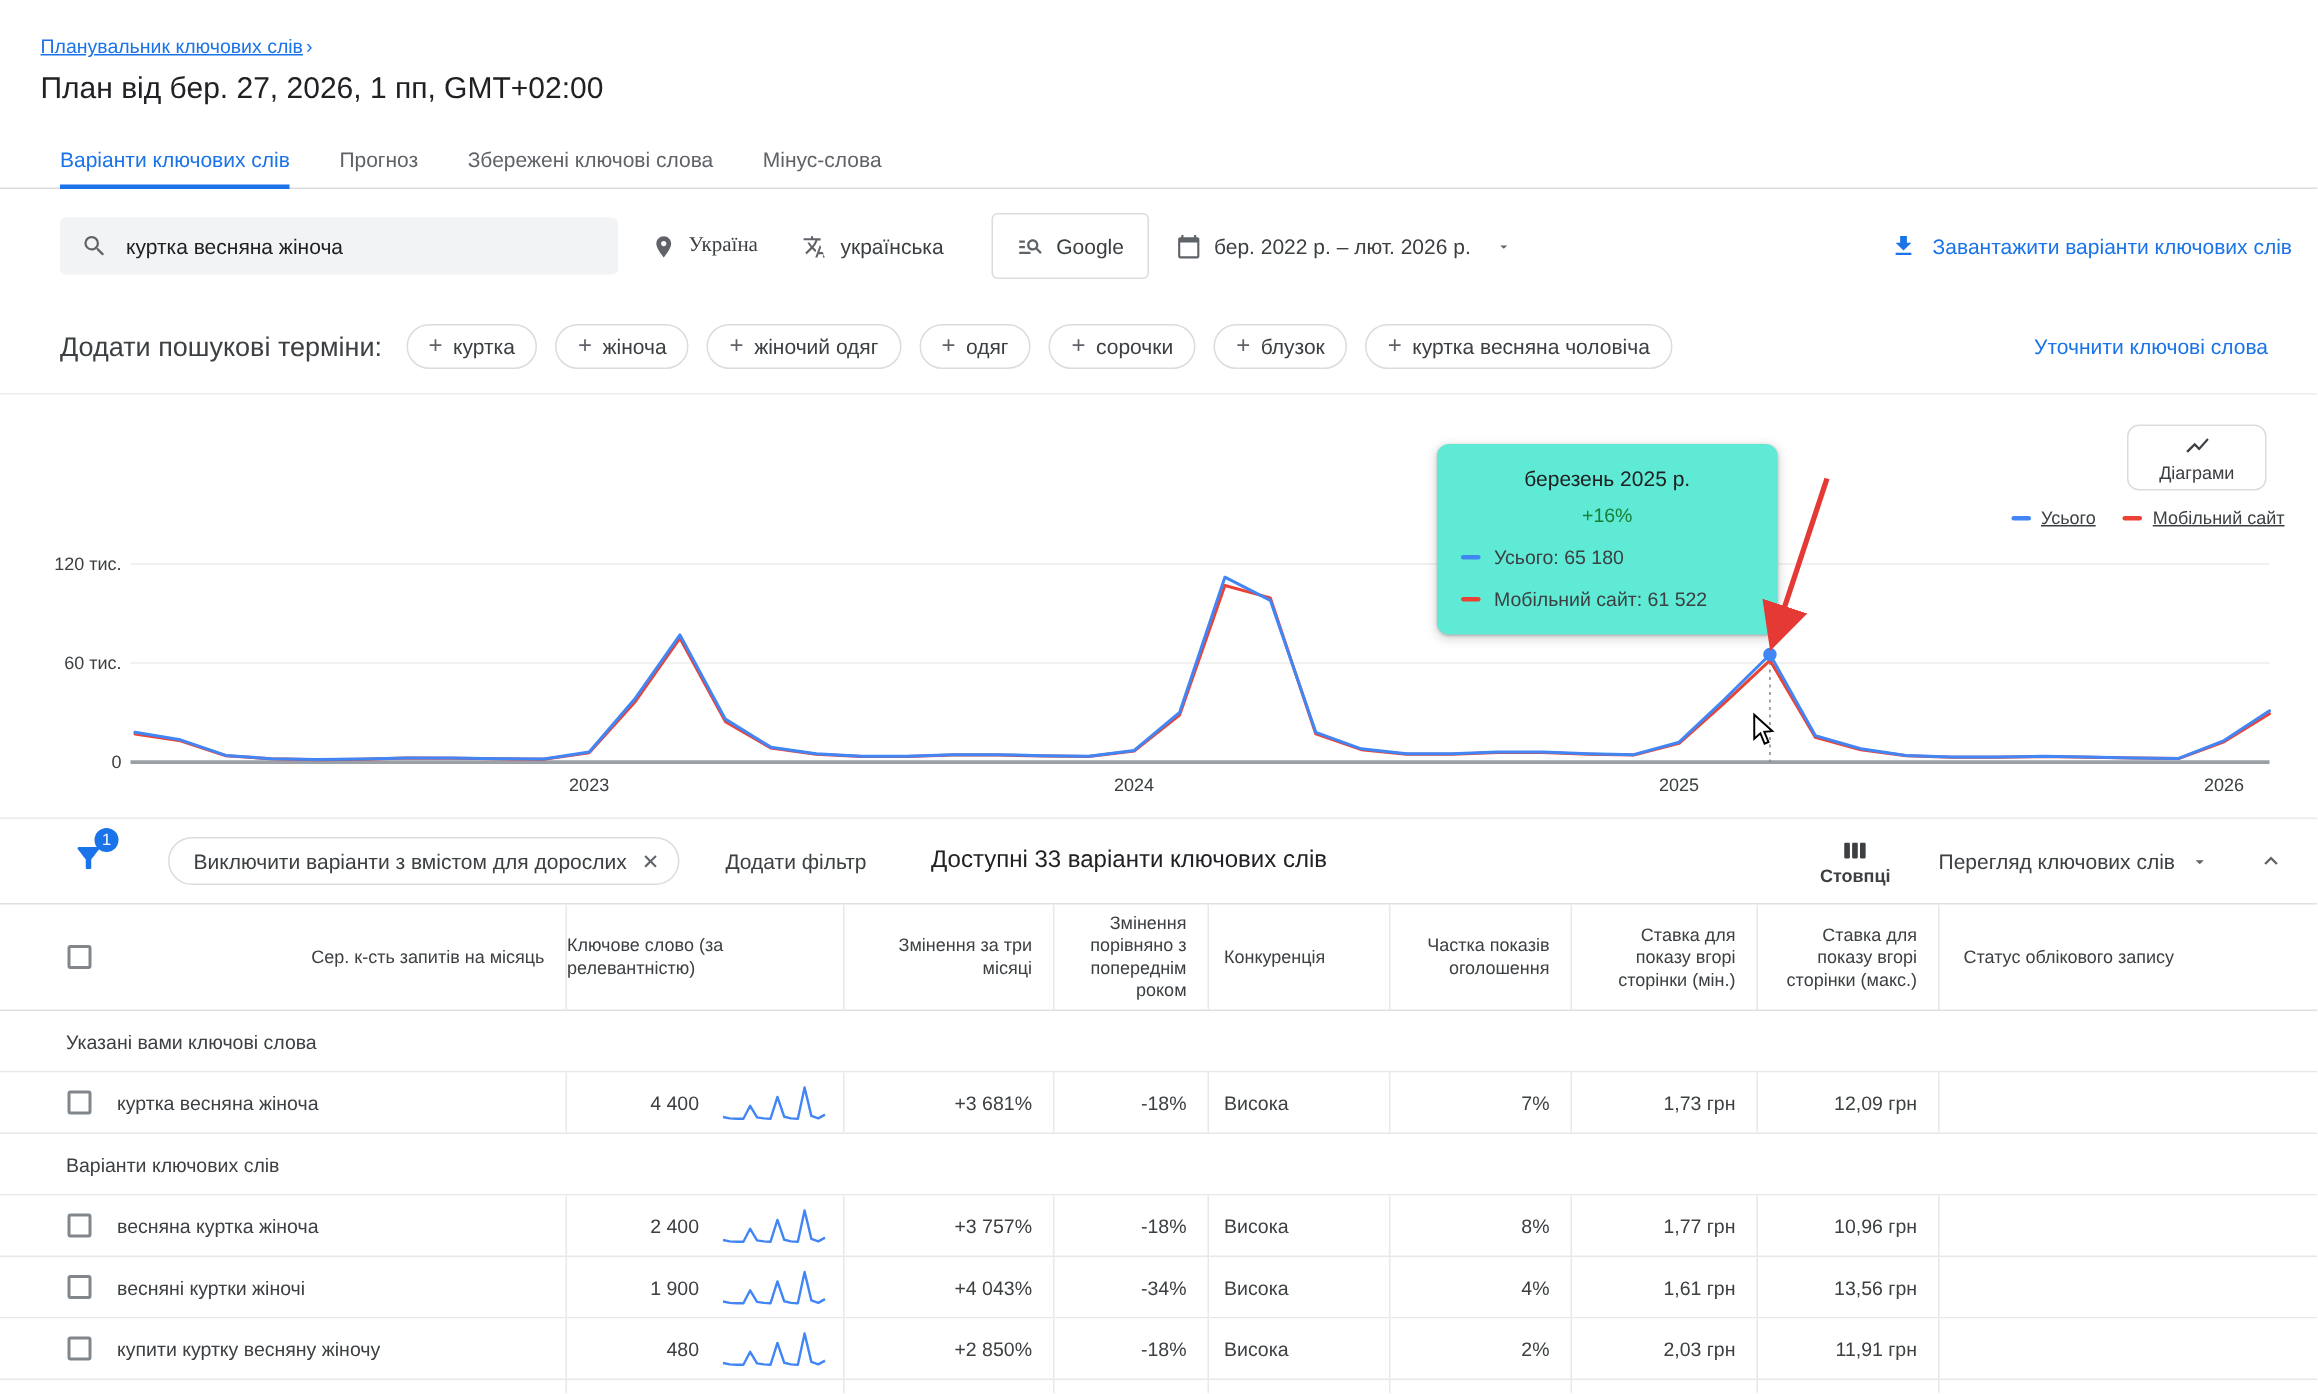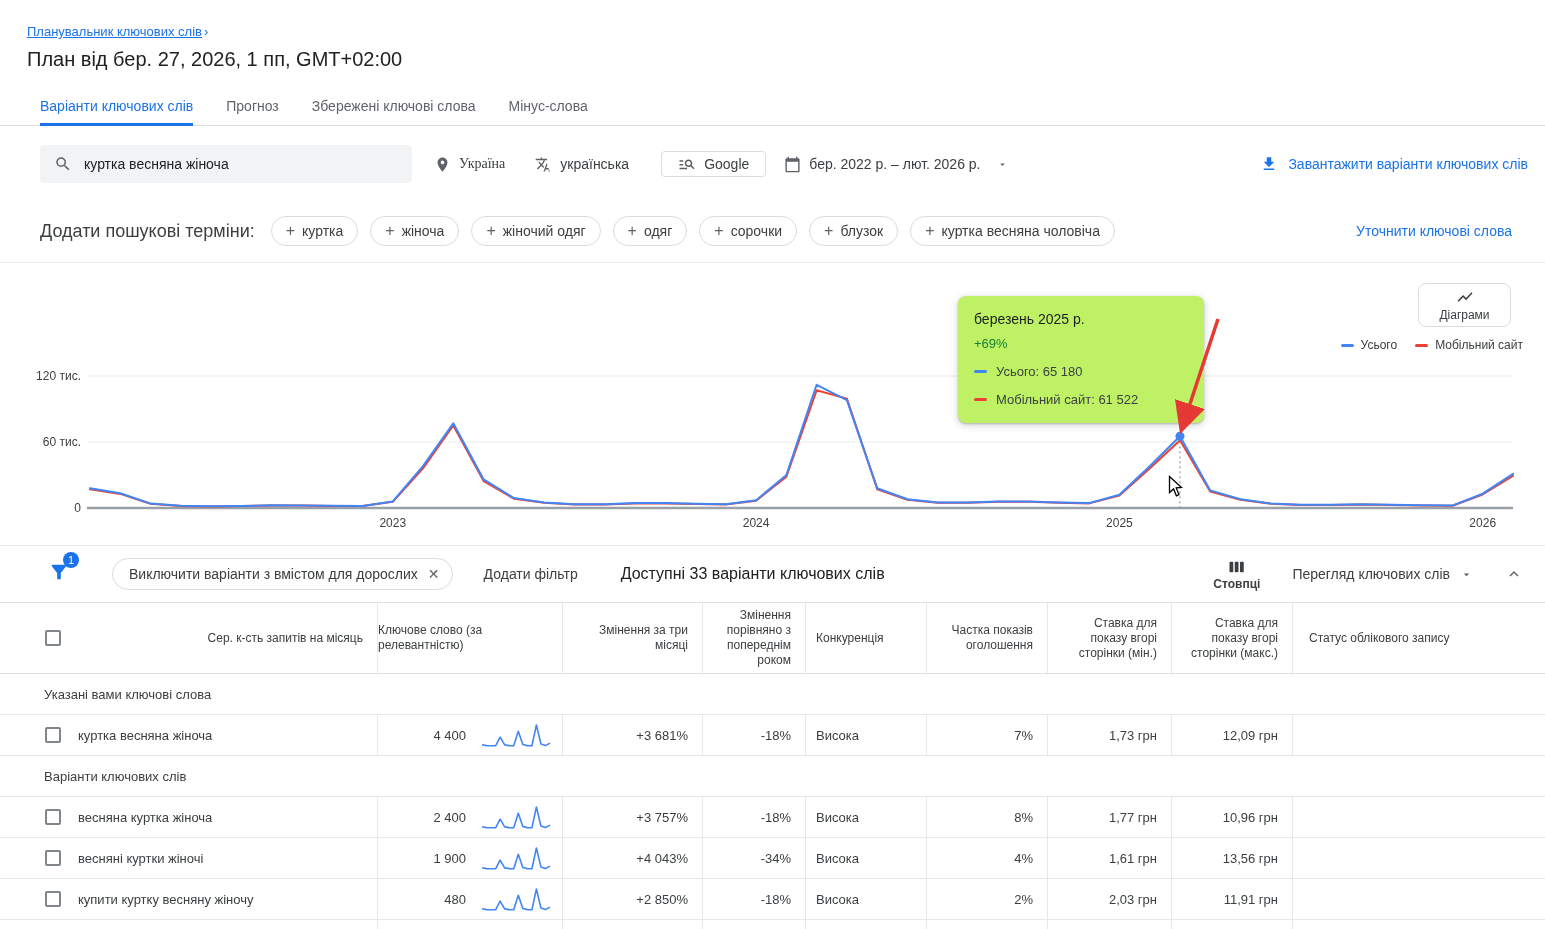--- a/index.html
+++ b/index.html
@@ -17,45 +17,45 @@
   .tabs { position: absolute; top: 86px; left: 0; right: 0; height: 40px; border-bottom: 1px solid #dadce0; display: flex; padding-left: 40px; }
   .tab { display: flex; align-items: center; height: 40px; margin-right: 33px; font-size: 14px; font-weight: 500; color: #5f6368; cursor: pointer; border-bottom: 3px solid transparent; padding-top: 3px; }
   .tab.active { color: #1a73e8; border-bottom-color: #1a73e8; }
 
   
   .toolbar { position: absolute; top: 141px; left: 40px; right: 17px; height: 46px; display: flex; align-items: center; }
   .search-box { width: 372px; height: 38px; background: #f1f3f4; border-radius: 4px; display: flex; align-items: center; padding: 0 14px; gap: 12px; font-size: 14px; color: #202124; cursor: text; }
   .tool-item { display: flex; align-items: center; gap: 8px; font-size: 14px; color: #3c4043; cursor: pointer; }
   .loc { margin-left: 22px; font-family: Liberation Serif, serif; }
   .lang { margin-left: 30px; }
-  .network { margin-left: 32px; height: 26px; border: 1px solid #dadce0; border-radius: 4px; padding: 0 16px; background: #fff; }
+  .network { margin-left: 32px; height: 44px; border: 1px solid #dadce0; border-radius: 4px; padding: 0 16px; background: #fff; }
   .date { margin-left: 18px; }
   .caret { color: #5f6368; font-size: 11px; margin-left: 8px; }
   .download-link { margin-left: auto; display: flex; align-items: center; gap: 10px; color: #1a73e8; font-size: 14px; font-weight: 500; cursor: pointer; }
   .icon { flex: 0 0 auto; }
 
   
   .terms-row { position: absolute; top: 216px; left: 40px; right: 33px; display: flex; align-items: center; gap: 12px; }
   .terms-label { font-size: 18px; color: #3c4043; margin-right: 4px; }
   .chip { height: 30px; border: 1px solid #dadce0; border-radius: 15px; display: flex; align-items: center; padding: 0 14px; gap: 7px; font-size: 14px; color: #3c4043; cursor: pointer; background: #fff; white-space: nowrap; }
   .chip .plus { color: #5f6368; font-size: 16px; line-height: 1; }
   .refine-link { margin-left: auto; color: #1a73e8; font-size: 14px; font-weight: 500; cursor: pointer; white-space: nowrap; }
 
   
   .chart-section { position: absolute; top: 262px; left: 0; width: 1545px; height: 283px; border-top: 1px solid #ececec; }
   #chart-svg { position: absolute; left: 0; top: 0; }
   #chart-svg text.tick { font-size: 12px; fill: #3c4043; font-family: "Liberation Sans", sans-serif; }
   .diagrams-btn { position: absolute; top: 20px; right: 34px; width: 93px; height: 44px; border: 1px solid #dadce0; border-radius: 8px; display: flex; flex-direction: column; align-items: center; justify-content: center; gap: 2px; cursor: pointer; background: #fff; }
   .diagrams-btn .lbl { font-size: 12px; color: #3c4043; }
   .legend { position: absolute; top: 75px; right: 22px; display: flex; align-items: center; gap: 18px; }
-  .legend-item { display: flex; align-items: center; gap: 7px; font-size: 12px; color: #3c4043; cursor: pointer; }
+  .legend-item { display: flex; align-items: center; gap: 7px; font-size: 12px; color: #3c4043; cursor: pointer; text-decoration: underline; }
   .dash { width: 13px; height: 3px; border-radius: 2px; }
   .dash.blue, .tooltip .dash.blue { background: #4285f4; }
   .dash.red, .tooltip .dash.red { background: #ea4335; }
-  .tooltip { position: absolute; left: 958px; top: 33px; width: 246px; background: #bef264; border-radius: 8px; padding: 15px 16px 16px; box-shadow: 0 1px 2px rgba(60,64,67,.3), 0 2px 6px 2px rgba(60,64,67,.15); }
+  .tooltip { position: absolute; left: 958px; top: 33px; width: 227px; background: #5eead4; border-radius: 8px; padding: 15px 16px 16px; box-shadow: 0 1px 2px rgba(60,64,67,.3), 0 2px 6px 2px rgba(60,64,67,.15); text-align: center; }
   .tooltip .tt-title { font-size: 14px; font-weight: 500; color: #202124; }
   .tooltip .tt-change { font-size: 13px; color: #188038; margin-top: 9px; }
   .tooltip .tt-row { display: flex; align-items: center; gap: 9px; margin-top: 13px; font-size: 13px; color: #3c4043; }
   .annotation-arrow { position: absolute; left: 1170px; top: 52px; }
   .mouse-cursor { position: absolute; left: 1168px; top: 212px; }
 
   
   .filter-bar { position: absolute; top: 545px; left: 0; right: 0; height: 57px; border-top: 1px solid #e8eaed; display: flex; align-items: center; padding: 0 22px 0 48px; }
   .funnel-wrap { position: relative; margin-right: 42px; cursor: pointer; }
   .funnel-badge { position: absolute; top: -9px; right: -9px; width: 16px; height: 16px; border-radius: 50%; background: #1a73e8; color: #fff; font-size: 11px; display: flex; align-items: center; justify-content: center; }
@@ -221,21 +221,21 @@
         <span>Усього</span>
       </div>
       <div class="legend-item">
         <span class="dash red"></span>
         <span>Мобільний сайт</span>
       </div>
     </div>
 
     <div class="tooltip">
       <div class="tt-title">березень 2025 р.</div>
-      <div class="tt-change">+69%</div>
+      <div class="tt-change">+16%</div>
       <div class="tt-row">
         <span class="dash blue"></span>
         <span>Усього: 65 180</span>
       </div>
       <div class="tt-row">
         <span class="dash red"></span>
         <span>Мобільний сайт: 61 522</span>
       </div>
     </div>
 

